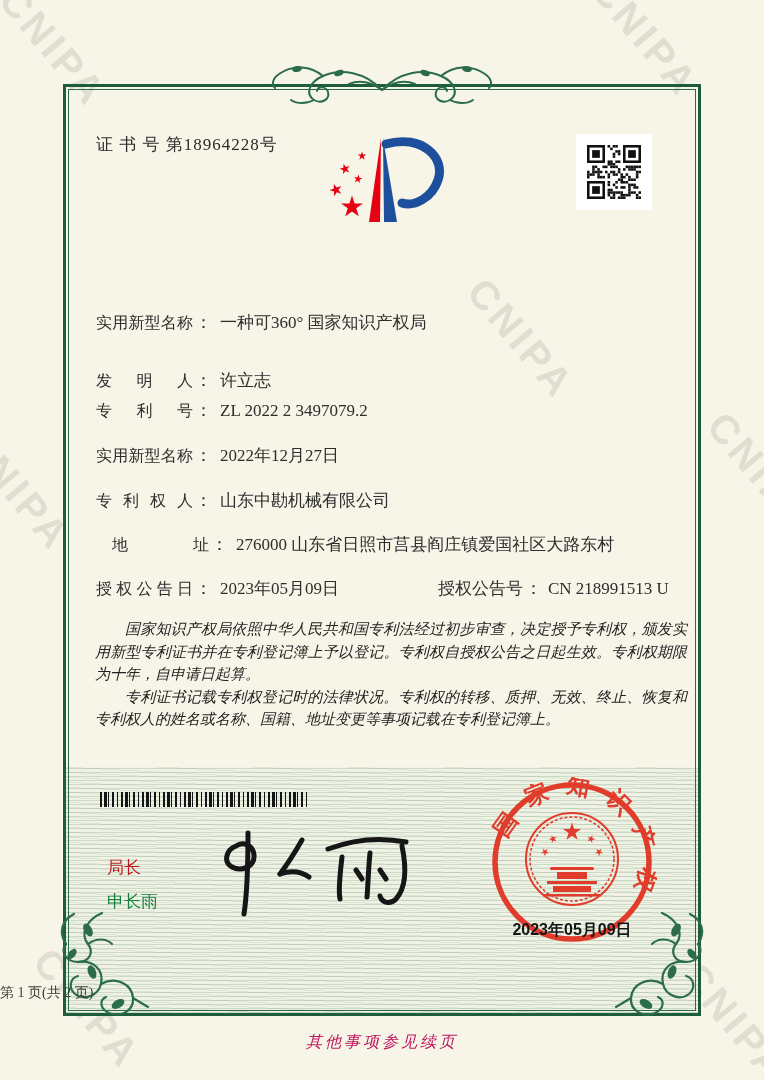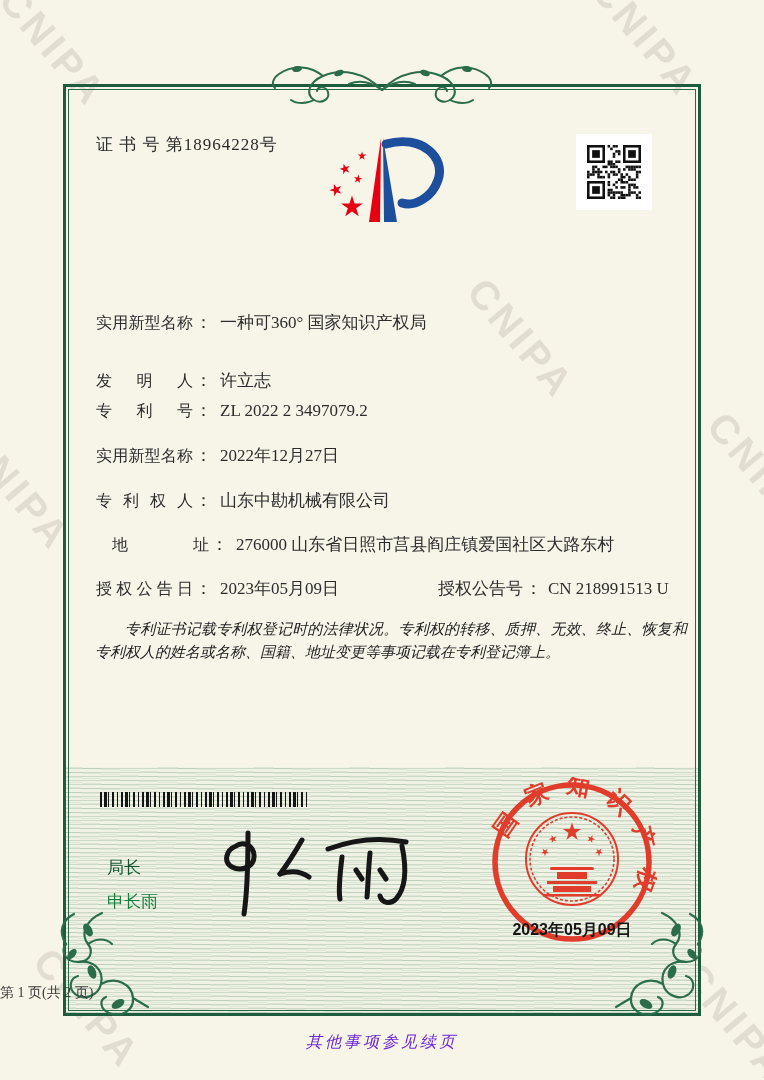--- a/index.html
+++ b/index.html
@@ -53,30 +53,30 @@
 
   .barcode{position:absolute;left:100px;top:792px;width:208px;height:15px;
            background:repeating-linear-gradient(90deg,
              #151515 0 2px, transparent 2px 4px,
              #151515 4px 7px, transparent 7px 8px,
              #151515 8px 9px, transparent 9px 12px,
              #151515 12px 14px, transparent 14px 17px,
              #151515 17px 18px, transparent 18px 21px);}
 
   .sig-role{position:absolute;left:107px;top:856px;font-family:"Liberation Sans","DejaVu Sans",sans-serif;
-            font-size:17px;color:#14532d;}
+            font-size:17px;color:#b91c1c;}
   .sig-name{position:absolute;left:107px;top:890px;font-family:"Liberation Sans","DejaVu Sans",sans-serif;
             font-size:17px;color:#15803d;}
   .sig-svg{position:absolute;left:210px;top:826px;}
 
   .seal{position:absolute;left:487px;top:777px;}
 
   .footer-page{position:absolute;left:0;right:0;top:984px;text-align:left;font-size:14px;color:#3a3a3a;z-index:6;}
   .bottom-note{position:absolute;left:0;right:0;top:1032px;text-align:center;font-size:16px;
-               font-style:italic;letter-spacing:3px;color:#6d28d9;}
+               font-style:italic;letter-spacing:3px;color:#be185d;}
 </style>
 </head>
 <body>
 
 <div class="page">
 
   <span class="wm wm1">CNIPA</span>
   <span class="wm wm2">CNIPA</span>
   <span class="wm wm3">CNIPA</span>
   <span class="wm wm4">CNIPA</span>
@@ -302,20 +302,21 @@
       <span class="flabel">地 址</span><span class="fcolon">：</span><span class="fvalue">276000 山东省日照市莒县阎庄镇爱国社区大路东村</span>
     </div>
     <div class="frow r7">
       <span class="flabel">授权公告日</span><span class="fcolon">：</span><span class="fvalue">2023年05月09日</span>
       <span class="g2">
         <span>授权公告号</span><span class="fcolon">：</span><span class="fvalue">CN 218991513 U</span>
       </span>
     </div>
 
     <div class="body-text">
+      <p>国家知识产权局依照中华人民共和国专利法经过初步审查，决定授予专利权，颁发实用新型专利证书并在专利登记簿上予以登记。专利权自授权公告之日起生效。专利权期限为十年，自申请日起算。</p>
       <p>专利证书记载专利权登记时的法律状况。专利权的转移、质押、无效、终止、恢复和专利权人的姓名或名称、国籍、地址变更等事项记载在专利登记簿上。</p>
     </div>
 
     <div class="barcode"></div>
 
     <div class="sig-role">局长</div>
     <div class="sig-name">申长雨</div>
     <svg class="sig-svg" width="210" height="98" viewBox="0 0 210 98">
       <g stroke="#161616" stroke-width="5" fill="none" stroke-linecap="round" stroke-linejoin="round">
         <path d="M26,20 C16,24 13,36 22,41 C31,46 45,41 44,29 C43,19 33,15 26,20 Z"></path>

